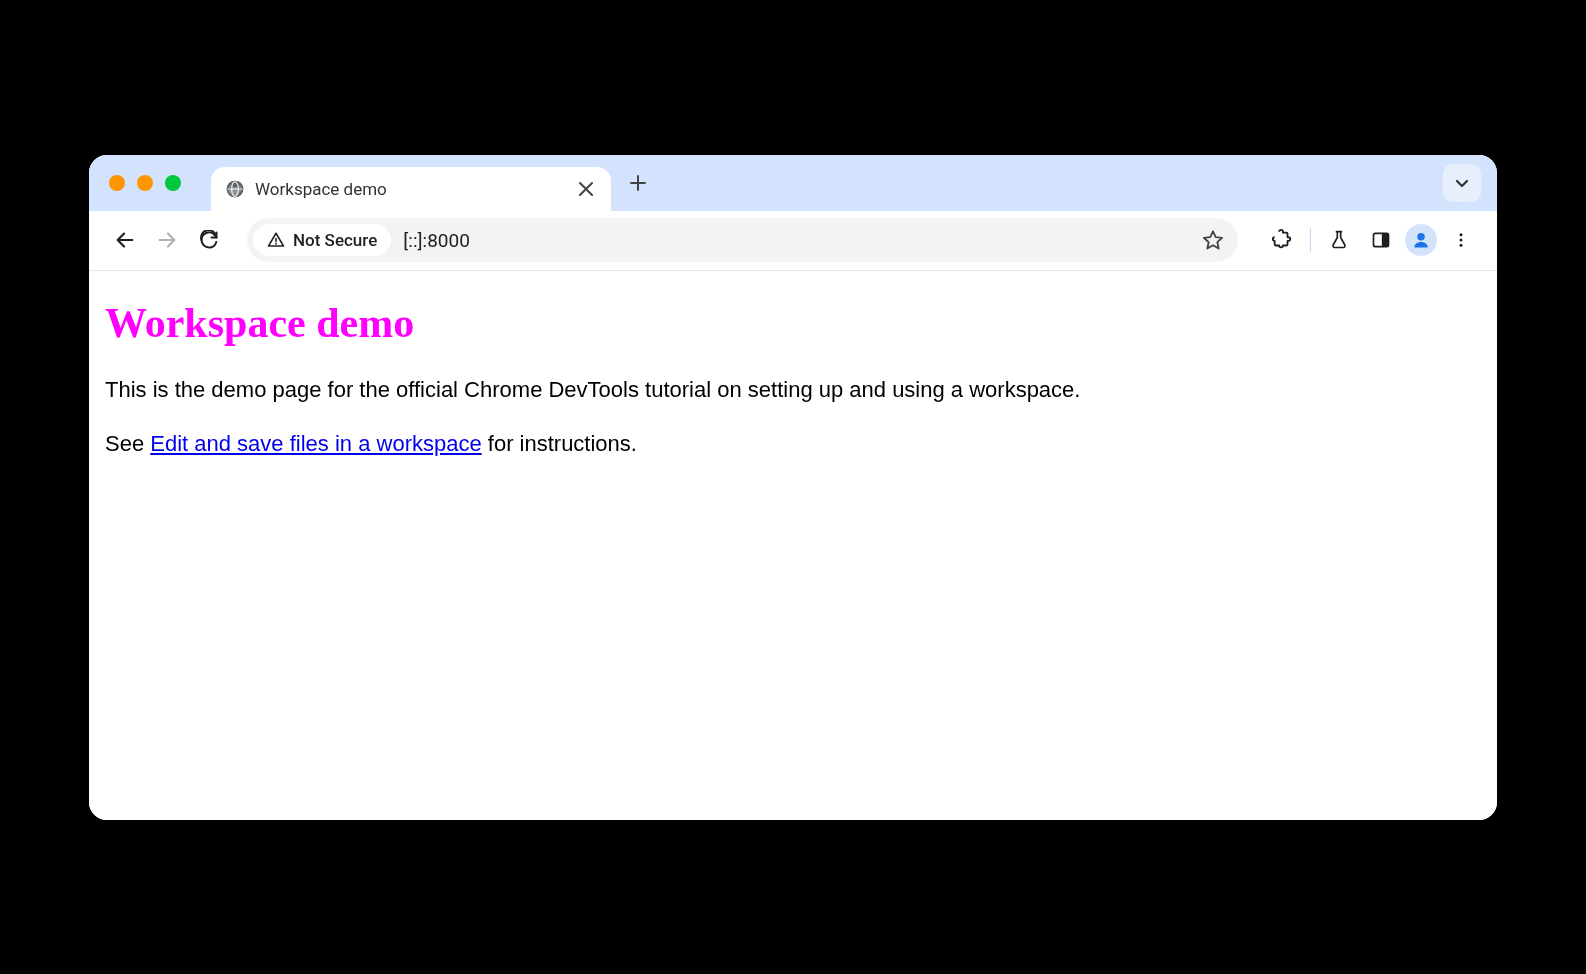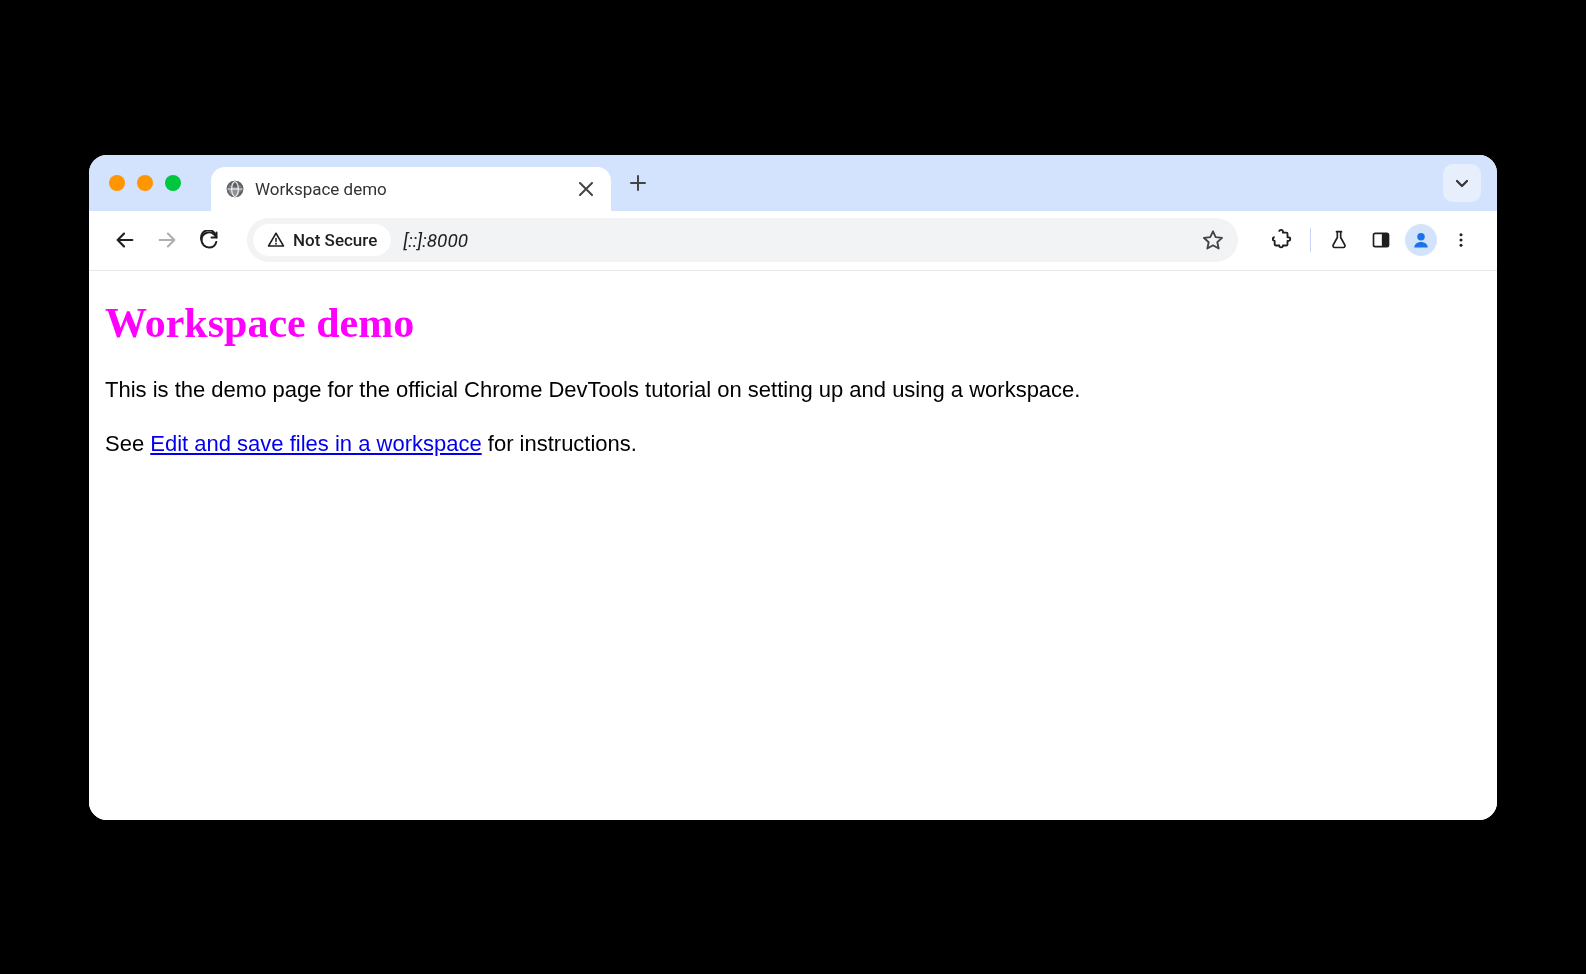--- a/index.html
+++ b/index.html
@@ -139,21 +139,20 @@
       gap: 8px;
       font-size: 17px;
       font-weight: 500;
       color: #1f1f1f;
     }
     .url-text {
       font-size: 19px;
       color: #1f1f1f;
       flex: 1;
       padding-left: 8px;
-      font-style: italic;
     }
     .star-btn {
       width: 34px;
       height: 34px;
       display: flex;
       align-items: center;
       justify-content: center;
       cursor: pointer;
     }
     .toolbar-icons {

